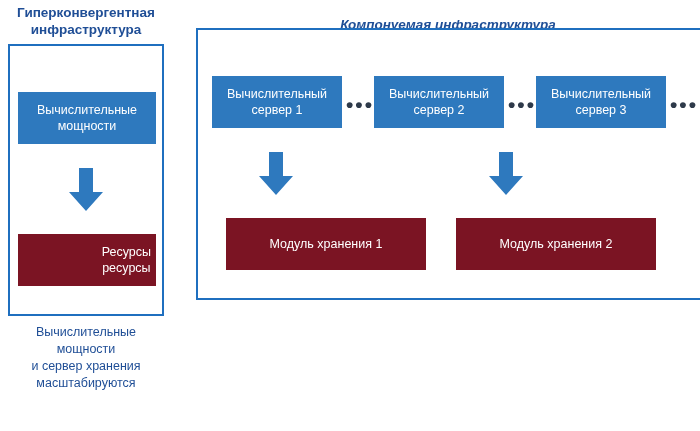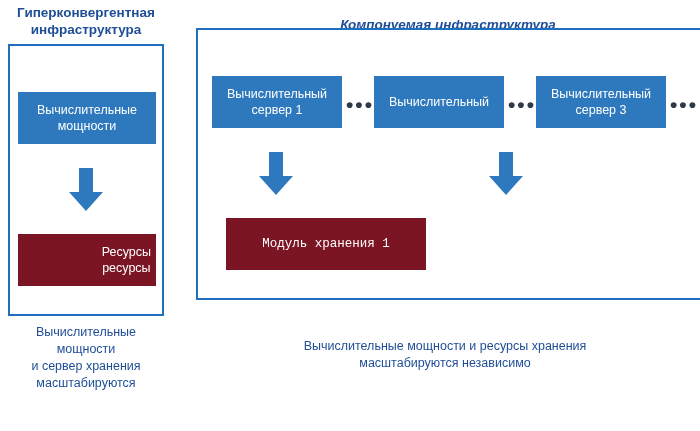--- a/index.html
+++ b/index.html
@@ -173,20 +173,21 @@
         <div>Вычислительный</div>
         <div>сервер 1</div>
       </div>
     </div>
 
     <div class="dots" style="left:148px; top:64px;">•••</div>
 
     <div class="compute-box" style="left:176px; top:46px; width:130px; height:52px;">
       <div>
         <div>Вычислительный</div>
+        <div>сервер 2</div>
       </div>
     </div>
 
     <div class="dots" style="left:310px; top:64px;">•••</div>
 
     <div class="compute-box" style="left:338px; top:46px; width:130px; height:52px;">
       <div>
         <div>Вычислительный</div>
         <div>сервер 3</div>
       </div>
@@ -199,30 +200,27 @@
         <polygon points="11,0 25,0 25,24 35,24 18,43 1,24 11,24" fill="#2E79BE"></polygon>
       </svg>
     </div>
 
     <div class="arrow-down" style="left:290px; top:122px;">
       <svg width="36" height="44" viewBox="0 0 36 44">
         <polygon points="11,0 25,0 25,24 35,24 18,43 1,24 11,24" fill="#2E79BE"></polygon>
       </svg>
     </div>
 
-    <div class="storage-box" style="left:28px; top:188px; width:200px; height:52px;font-family:Liberation Mono, monospace;">Модуль хранения 1</div>
-
+    <div class="storage-box" style="left:28px; top:188px; width:200px; height:52px;">Модуль хранения 1</div>
+
+    <div class="storage-box" style="left:258px; top:188px; width:200px; height:52px;">Модуль хранения 2</div>
 
   </div>
 
   <div class="caption" id="caption-left">
     <div>Вычислительные</div>
     <div>мощности</div>
     <div>и сервер хранения</div>
     <div>масштабируются</div>
   </div>
 
-  <div class="caption" id="caption-right">
-    <div>Вычислительные мощности и ресурсы хранения</div>
-    <div>масштабируются независимо</div>
-  </div>
 
 </div>
 
 </body></html>

